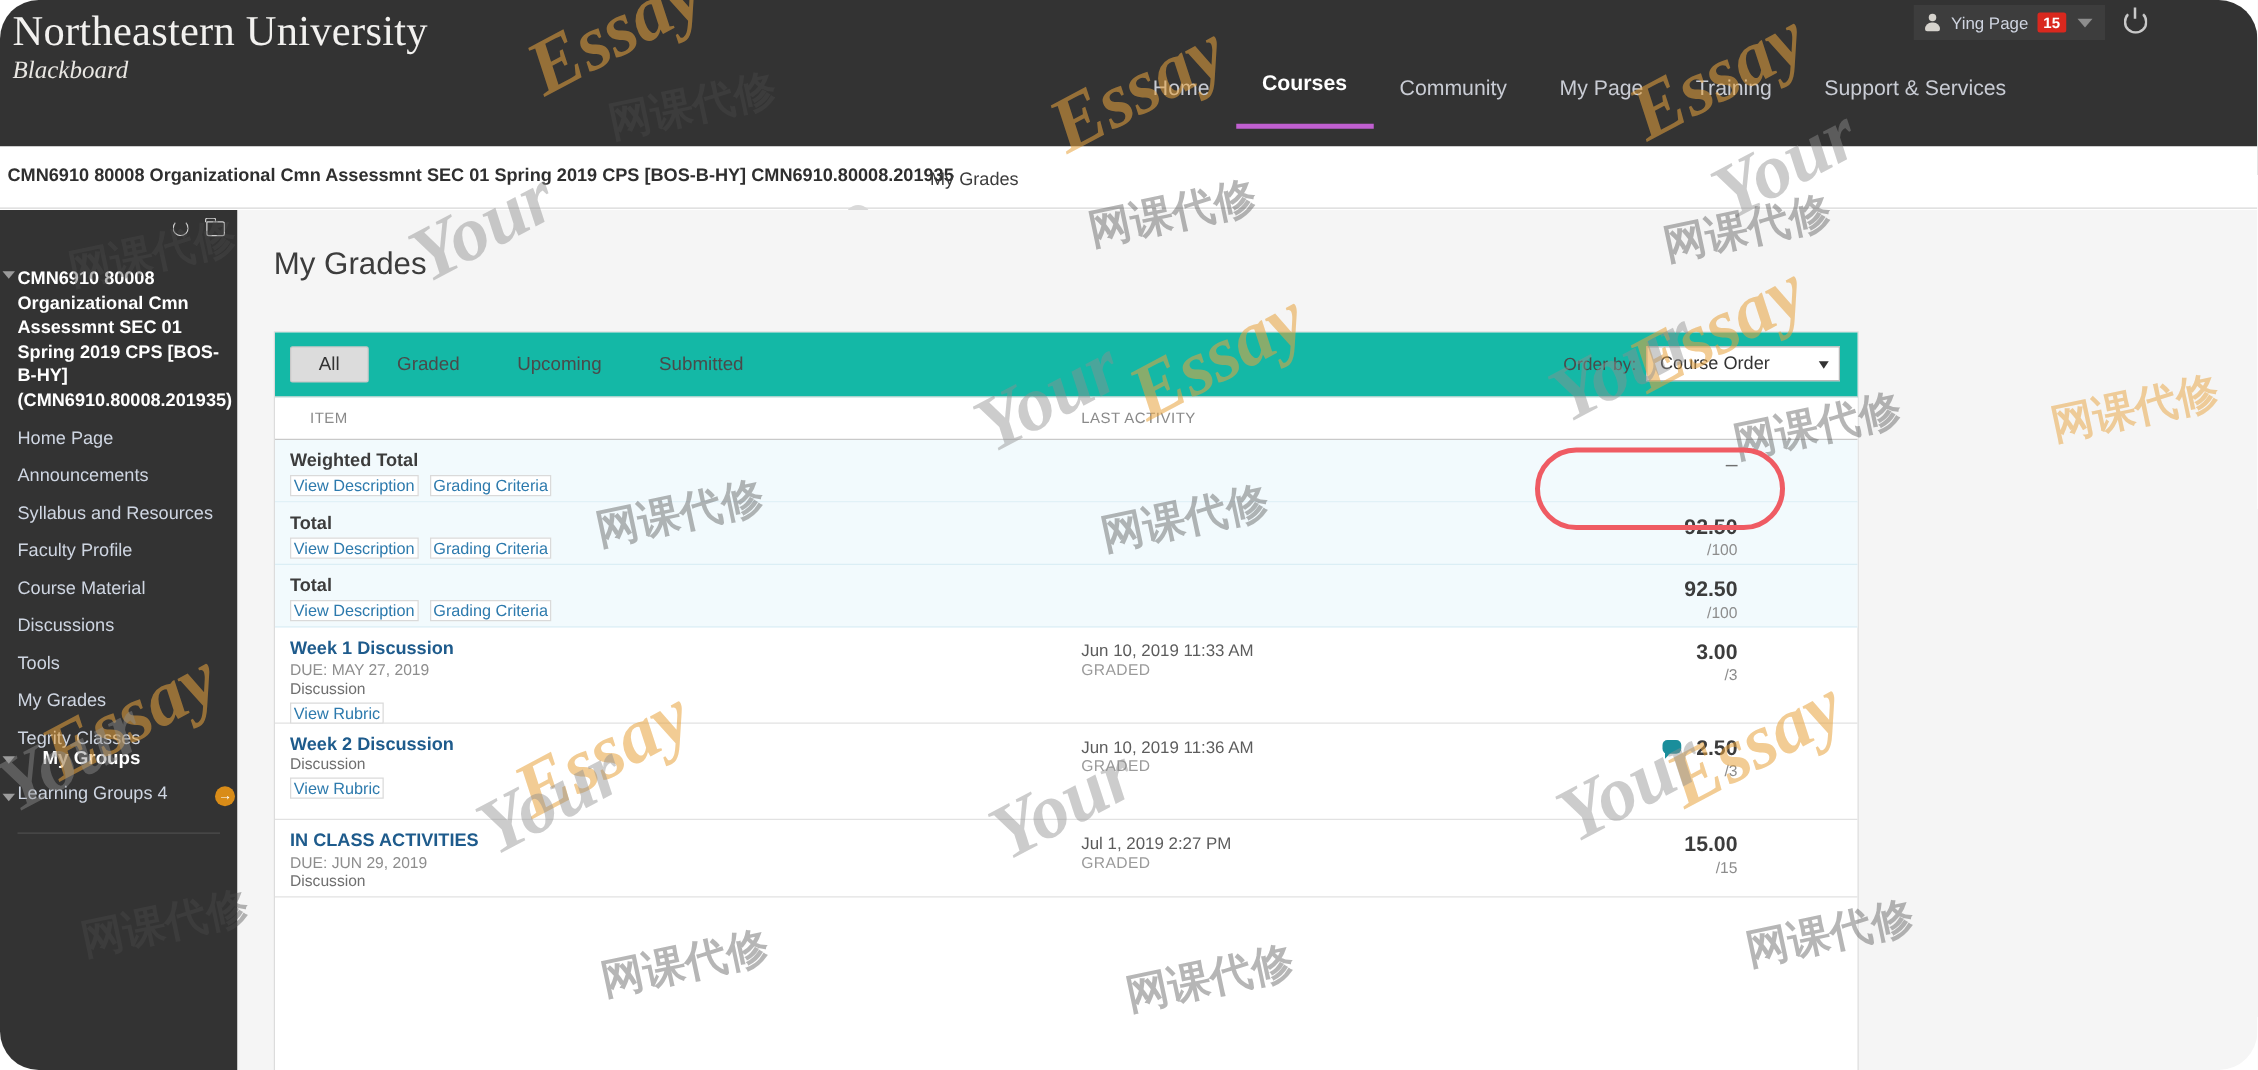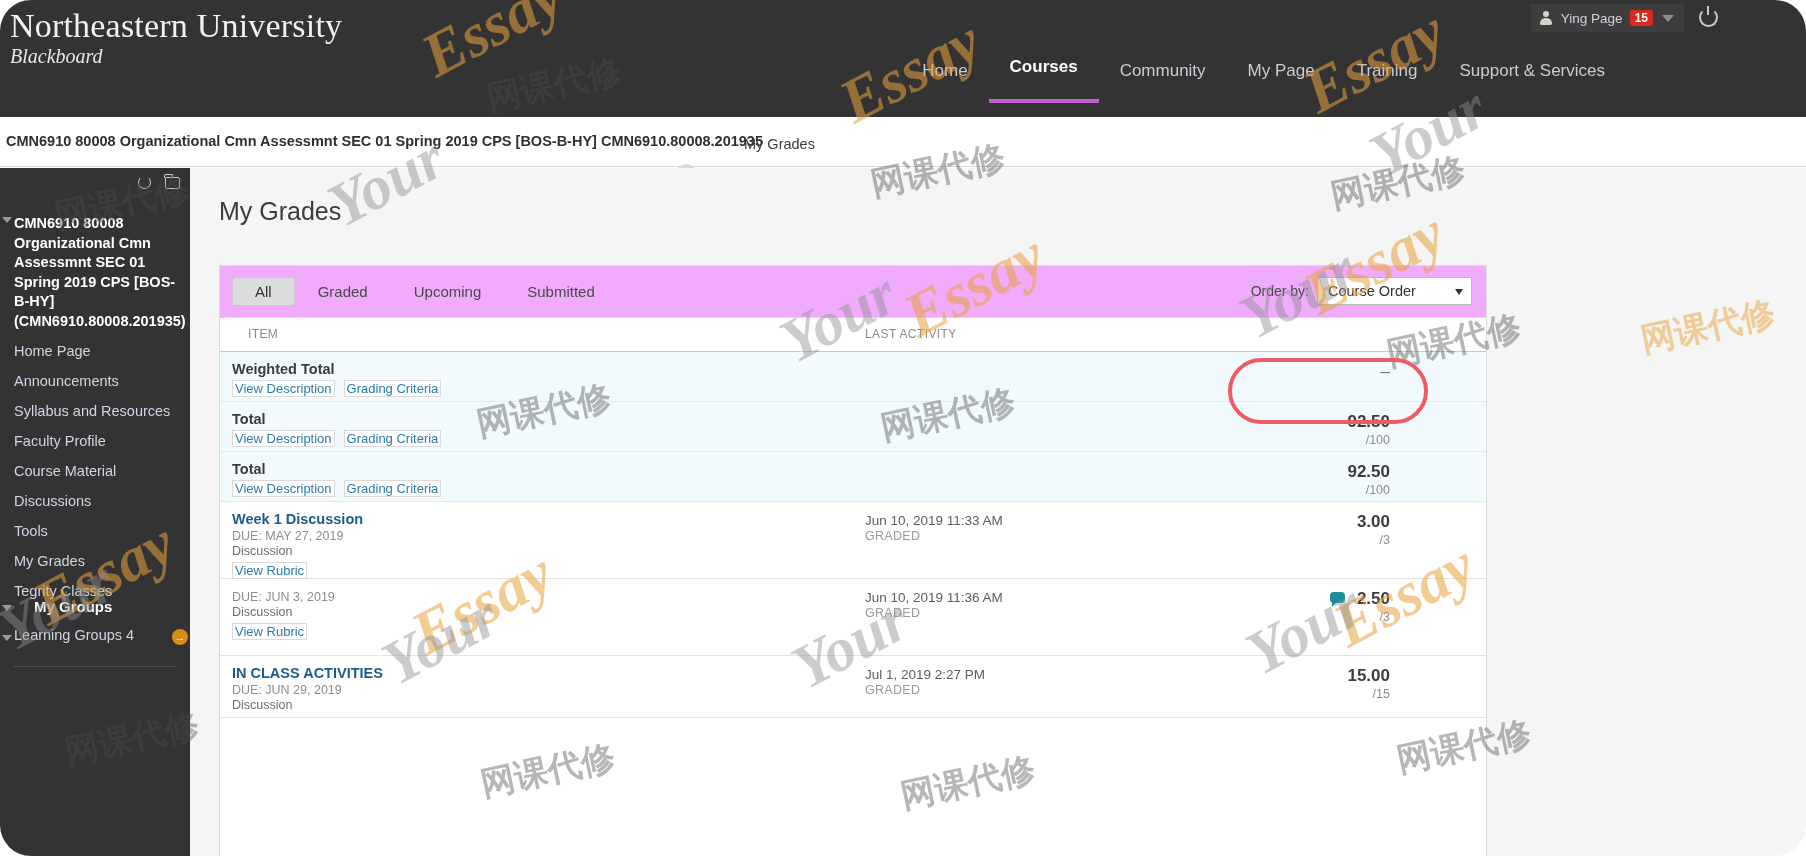--- a/index.html
+++ b/index.html
@@ -171,21 +171,21 @@
   .page-title {
     position:absolute; left:29px; top:29px;
     font-size:25px; color:#3c3c3c; font-weight:normal;
   }
 
   .panel {
     position:absolute; left:29px; top:97px; width:1268px; height:600px;
     background:#ffffff; border:1px solid #dcdcdc;
   }
   .panel-head {
-    position:relative; height:52px; background:#f0abfc;
+    position:relative; height:52px; background:#14b8a6;
     border-bottom:1px solid #dcdcdc;
   }
   .tabs { position:absolute; left:12px; top:11px; display:flex; }
   .tab {
     font-size:15px; color:#4a4a4a; padding:5px 22px; cursor:pointer;
     border:1px solid transparent; border-radius:2px; white-space:nowrap;
   }
   .tab.active {
     background:#dcdcdc; border-color:#c8c8c8; color:#333;
   }
@@ -419,21 +419,21 @@
               <div class="r-act-time">Jun 10, 2019 11:33 AM</div>
               <div class="r-act-status">GRADED</div>
             </div>
             <div class="r-grade">
               <div><span class="g-val">3.00</span></div>
               <div class="g-den">/3</div>
             </div>
           </div>
           <div class="row" style="height: 77px;">
             <div class="r-item">
-              <div class="r-sub">DUE: JUN 3, 2019</div>
+              <div class="r-title link">Week 2 Discussion</div>
               <div class="r-type">Discussion</div>
               <div class="r-links">
                 <a href="#" class="r-link">View Rubric</a>
               </div>
             </div>
             <div class="r-act">
               <div class="r-act-time">Jun 10, 2019 11:36 AM</div>
               <div class="r-act-status">GRADED</div>
             </div>
             <div class="r-grade">

